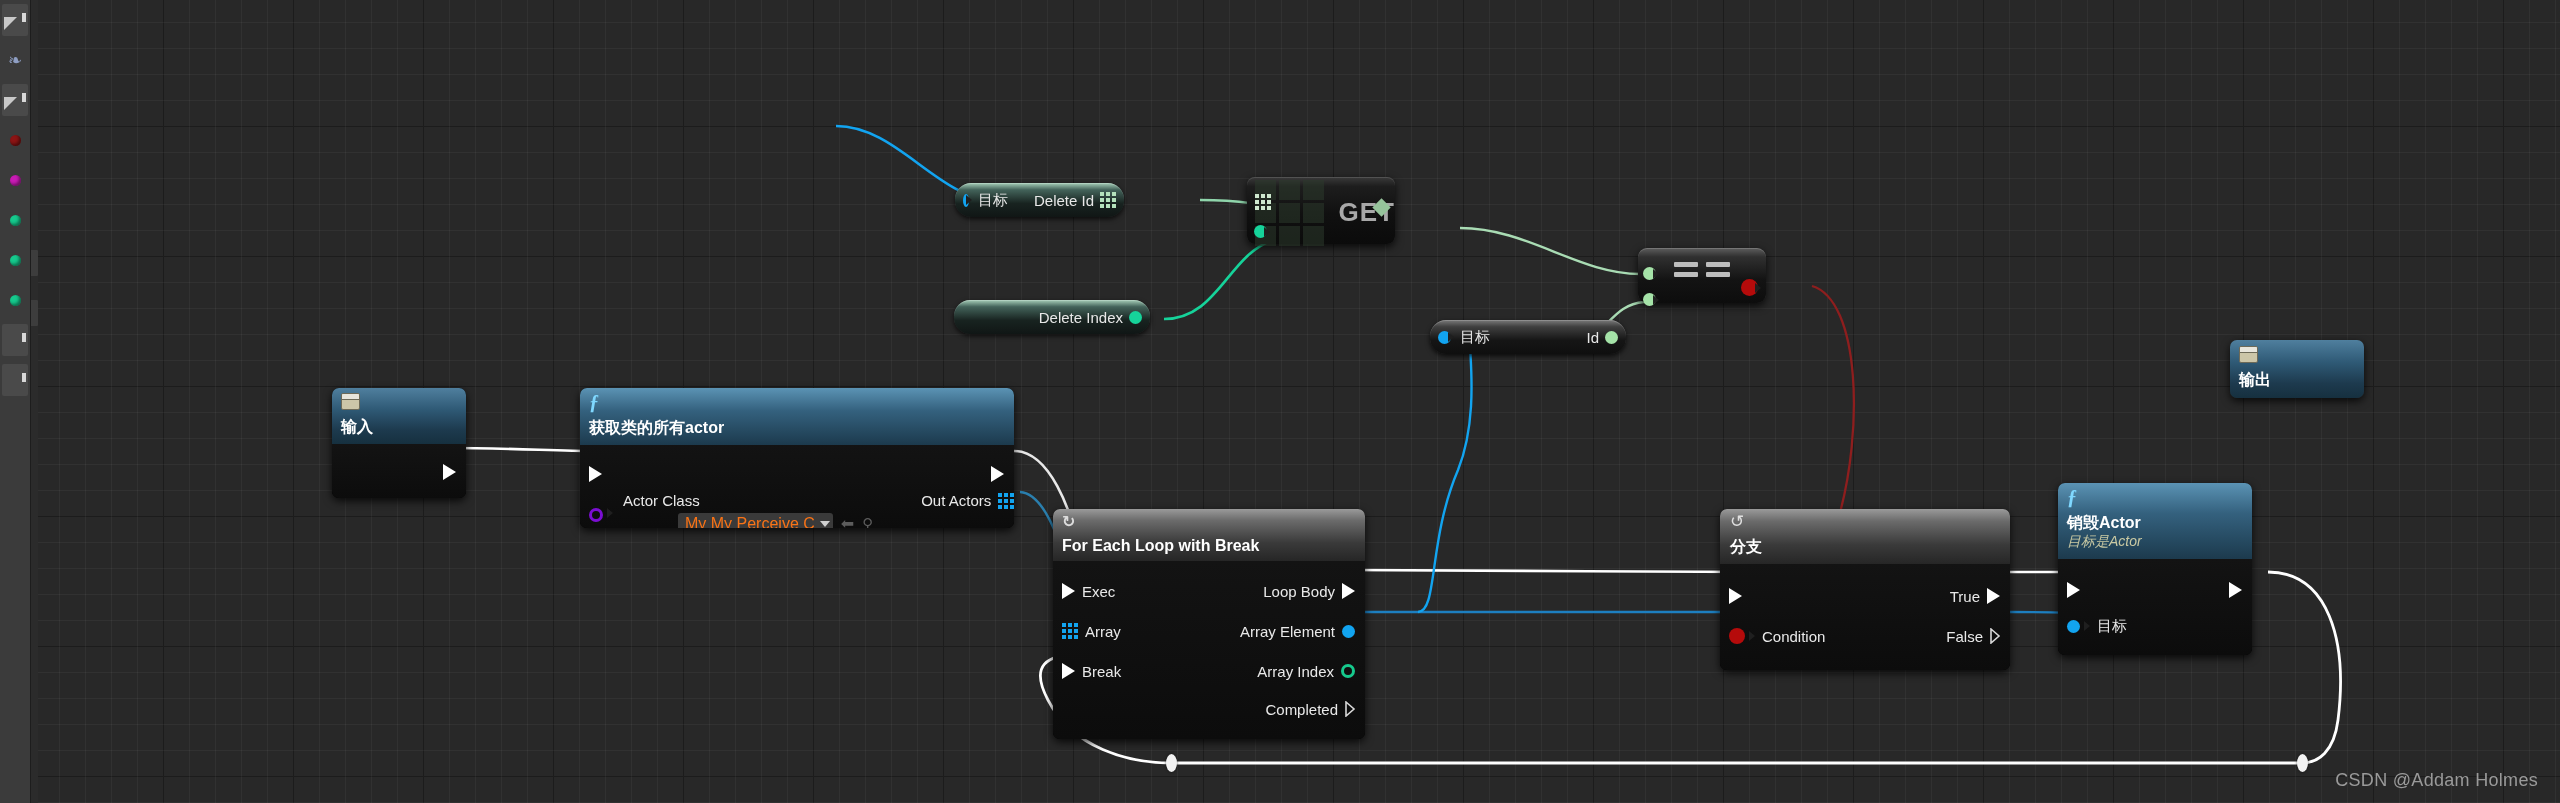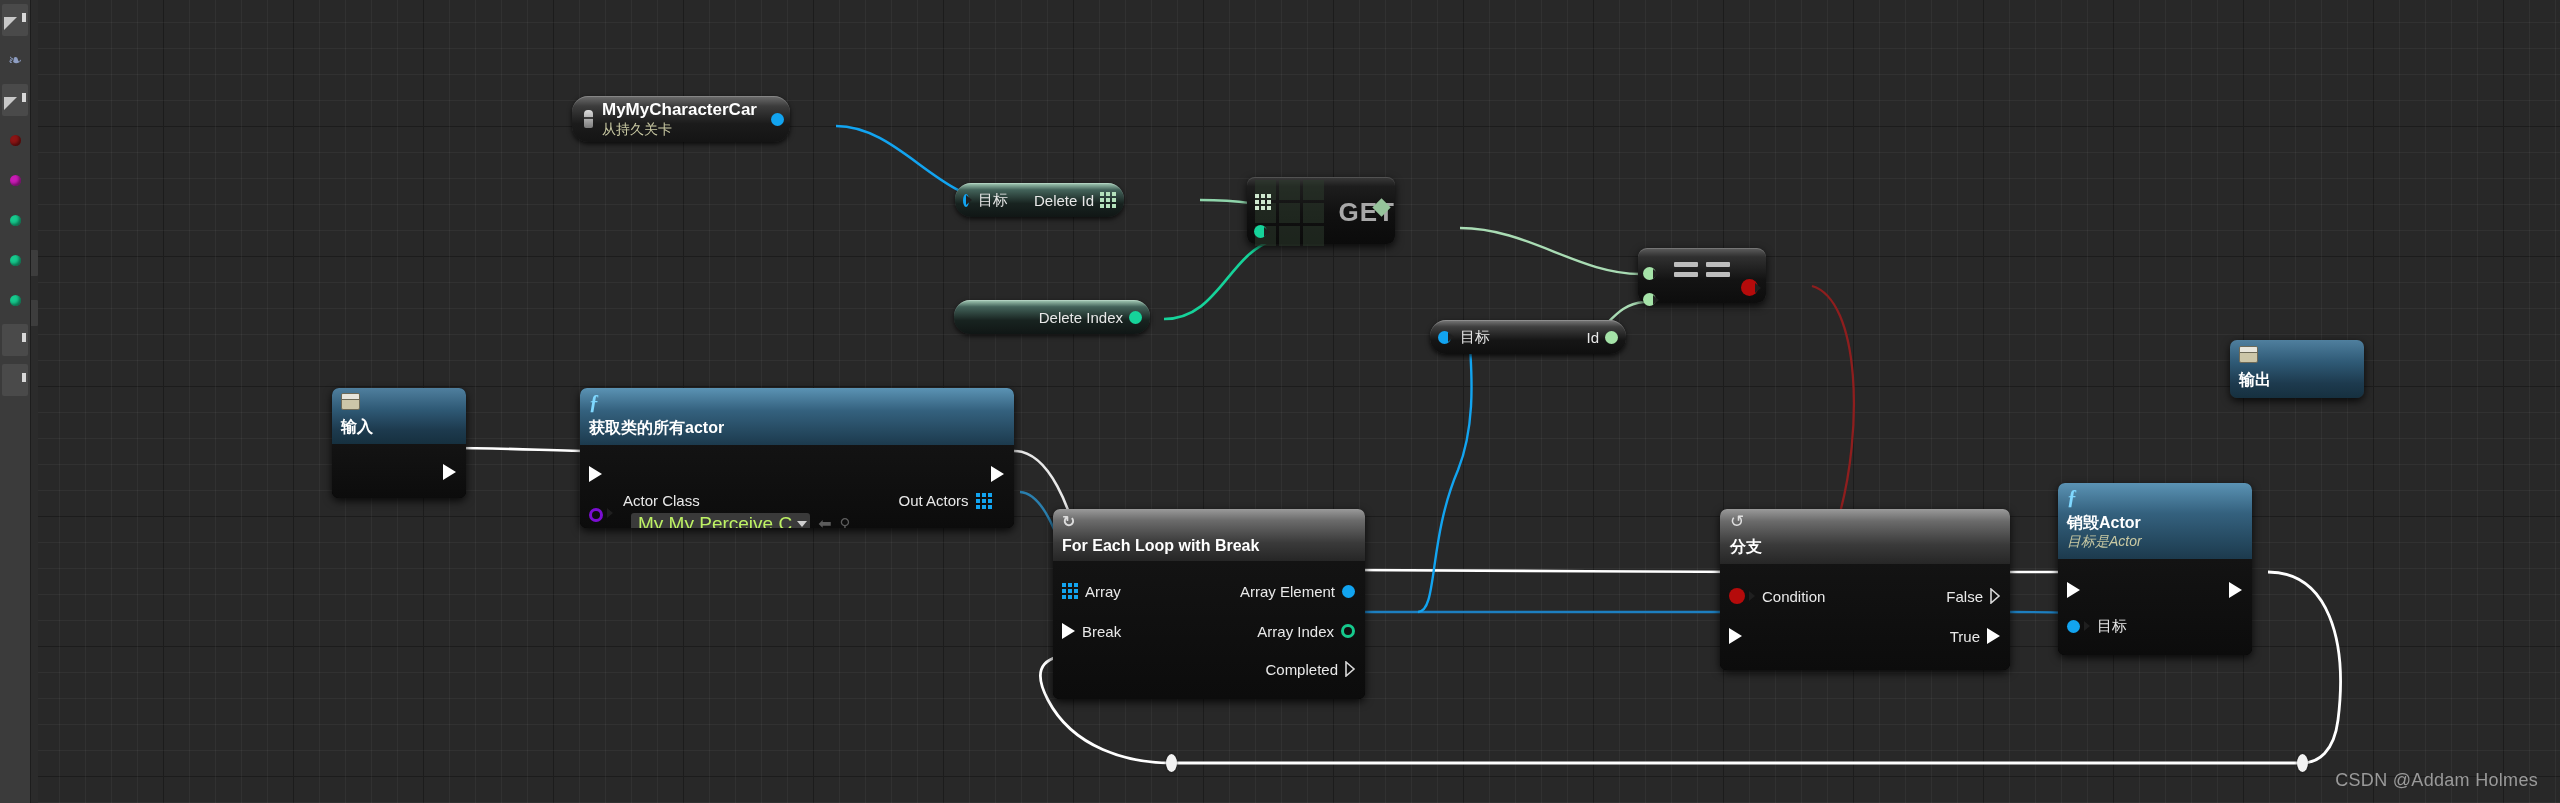--- a/index.html
+++ b/index.html
@@ -108,21 +108,21 @@
   
   .eqnode{position:absolute;z-index:10;width:128px;height:55px;border-radius:9px;
     background:linear-gradient(180deg,#5e5e5e 0%,#303030 16%,#131313 58%,#0d0d0d 100%);
     box-shadow:0 3px 8px rgba(0,0,0,.8), inset 0 1px 0 rgba(255,255,255,.16);}
   .eqnode .eqtxt{position:absolute;left:0;right:0;top:14px;text-align:center;}
   .eqbar{width:24px;height:5px;background:#bdbdbd;margin:0 auto 5px auto;border-radius:1px;}
   .eqbars{display:inline-block;}
   .eqpair{display:flex;gap:8px;justify-content:center;}
 
   
-  .combo{display:inline-flex;align-items:center;background:#3a3a3a;border-radius:3px;height:21px;padding:0 3px 0 7px;color:#bef264;font-size:19px;gap:5px;}
+  .combo{display:inline-flex;align-items:center;background:#3a3a3a;border-radius:3px;height:21px;padding:0 3px 0 7px;color:#f97316;font-size:16px;gap:5px;margin-left:47px;}
   .combo .carat{width:0;height:0;border-left:5px solid transparent;border-right:5px solid transparent;border-top:6px solid #cfcfcf;}
   .backarrow{color:#5c5c5c;font-size:16px;line-height:14px;}
   .mag{color:#5c5c5c;font-size:15px;line-height:14px;}
 
   
   .knot{position:absolute;z-index:12;width:11px;height:18px;border-radius:50%;background:#f2f2f2;box-shadow:0 0 3px rgba(0,0,0,.6);}
 
   
   #wm{position:absolute;right:22px;bottom:12px;color:#9a9a9a;font-size:18px;z-index:30;letter-spacing:.3px;}
 </style>
@@ -207,29 +207,20 @@
 
       <path d="M 2230,572 C 2290,572 2310,640 2300,720 C 2296,752 2280,763 2264,763" stroke="#ffffff" stroke-width="2.8" fill="none"></path>
       <path d="M 2264,763 L 1133,763" stroke="#ffffff" stroke-width="2.8" fill="none"></path>
       <path d="M 1133,763 C 1090,763 1035,748 1010,700 C 992,666 1006,655 1046,652" stroke="#ffffff" stroke-width="2.8" fill="none"></path>
 
     </svg>
 
     <div class="knot" style="left:1128px;top:754px"></div>
     <div class="knot" style="left:2259px;top:754px"></div>
 
-    <div class="node pill" style="left:534px;top:96px;height:46px;padding:0 6px 0 12px;">
-      <span class="personicon"></span>
-      <span style="display:inline-block;margin-left:9px;">
-        <span style="font-weight:bold;font-size:17px;color:#fff;">MyMyCharacterCar</span><br>
-        <span style="font-size:14px;color:#c9c9a3;">从持久关卡</span>
-      </span>
-      <span class="spacer"></span>
-      <span class="circ blue"></span>
-    </div>
 
     <div class="node pill green" style="left:917px;top:183px;width:153px;">
       <span class="circ blue"></span>
       <span class="pinarrow"></span>
       <span class="lbl">目标</span>
       <span class="spacer"></span>
       <span class="lbl">Delete Id</span>
       <span class="arrgrid green">
         <i></i>
           <i></i>
@@ -380,20 +371,30 @@
     </div>
 
     <div class="node tnode" style="left:1015px;top:509px;width:312px;">
       <div class="thead darkgrey" style="padding:5px 12px 6px 9px;">
         <span class="loopicon">↻</span>
         <span>For Each Loop with Break</span>
       </div>
       <div class="tbody" style="padding:10px 0 12px 0;">
         <div class="prow" style="height:40px;">
           <span class="ins">
+              <span class="exec"></span>
+            <span>Exec</span>
+            </span>
+          <span class="outs">
+              <span>Loop Body</span>
+            <span class="exec"></span>
+            </span>
+        </div>
+        <div class="prow" style="height:40px;">
+          <span class="ins">
               <span class="arrgrid blue">
                 <i></i>
                 <i></i>
                 <i></i>
                 <i></i>
                 <i></i>
                 <i></i>
                 <i></i>
                 <i></i>
                 <i></i>
@@ -429,40 +430,40 @@
     </div>
 
     <div class="node tnode" style="left:1682px;top:509px;width:290px;">
       <div class="thead darkgrey" style="padding:5px 12px 6px 10px;">
         <span class="branchicon">↺</span>
         <span>分支</span>
       </div>
       <div class="tbody" style="padding:12px 0 14px 0;">
         <div class="prow" style="height:40px;">
           <span class="ins">
+              <span class="exec"></span>
+            </span>
+          <span class="outs">
+              <span>True</span>
+            <span class="exec"></span>
+            </span>
+        </div>
+        <div class="prow" style="height:40px;">
+          <span class="ins">
               <span class="circ red" style="width:16px;height:16px;"></span>
             <span class="pinarrow"></span>
             <span>Condition</span>
             </span>
           <span class="outs">
               <span>False</span>
             <span class="exec hollow">
               <svg width="11" height="16" viewBox="0 0 11 16">
                   <path d="M1,1 L9,8 L1,15 Z" fill="none" stroke="#d8d8d8" stroke-width="1.6"></path>
                 </svg>
             </span>
-            </span>
-        </div>
-        <div class="prow" style="height:40px;">
-          <span class="ins">
-              <span class="exec"></span>
-            </span>
-          <span class="outs">
-              <span>True</span>
-            <span class="exec"></span>
             </span>
         </div>
       </div>
     </div>
 
     <div class="node tnode" style="left:2020px;top:483px;width:194px;">
       <div class="thead blue2" style="padding:5px 12px 8px 9px;">
         <span class="ficon">ƒ</span>
         <span>
           <span>销毁Actor</span>

